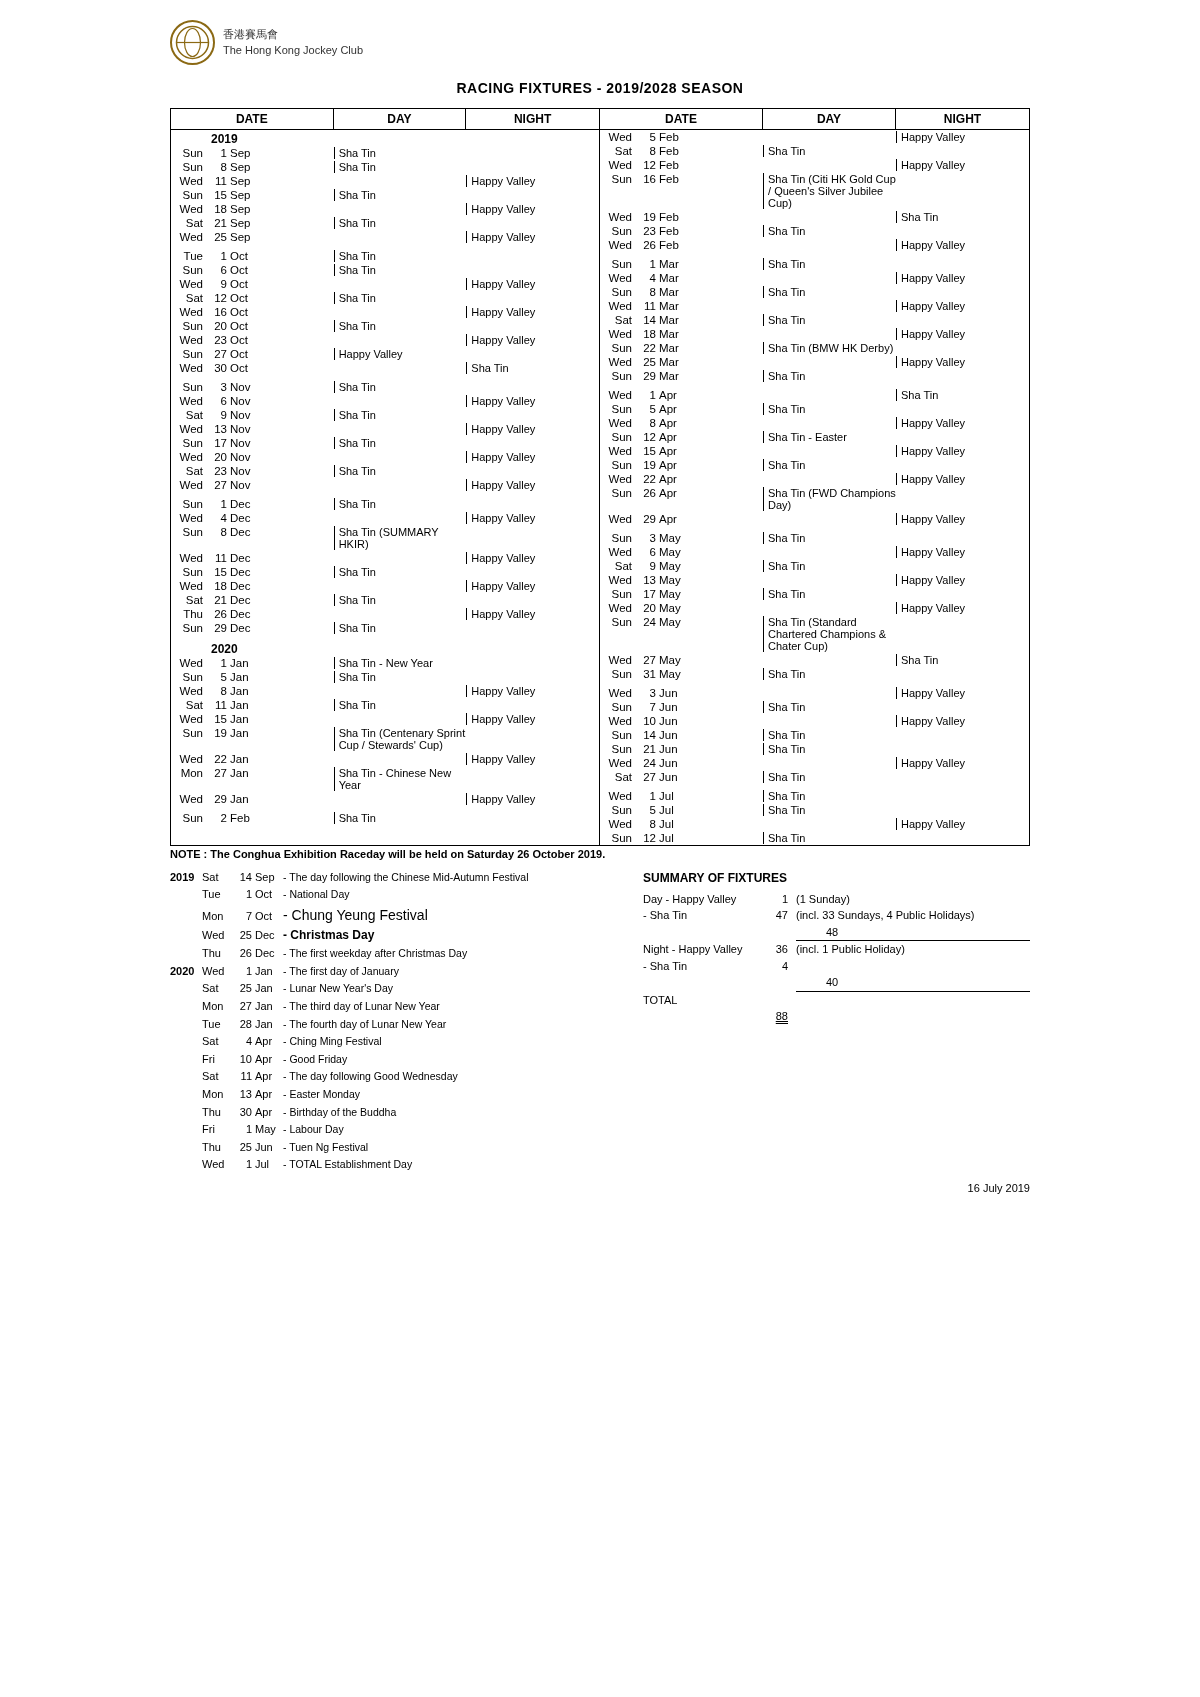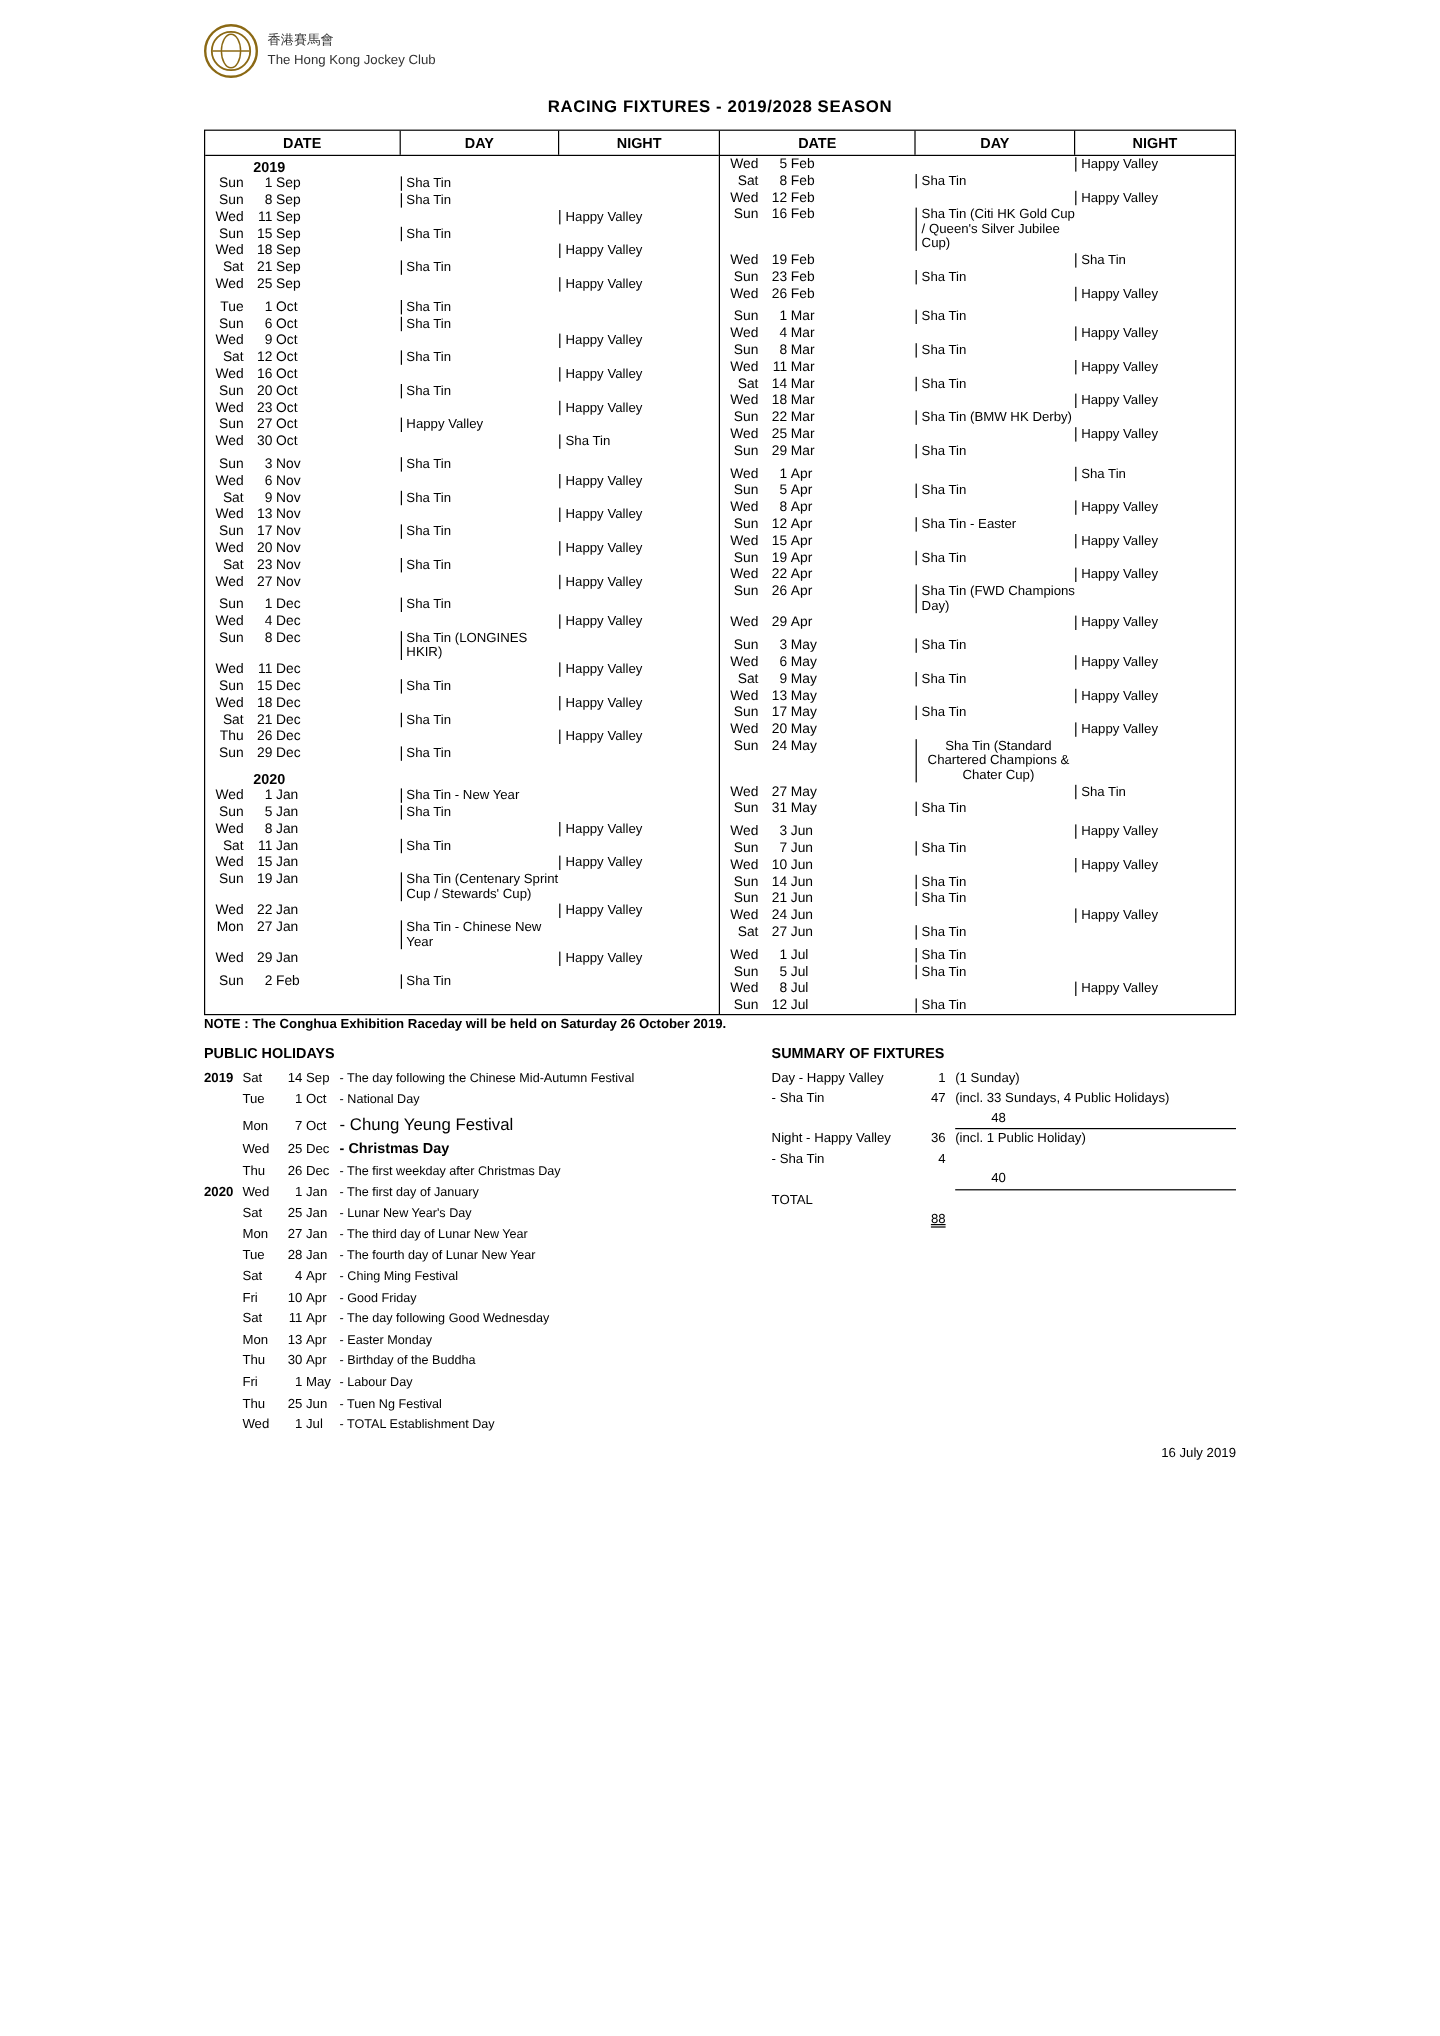--- a/index.html
+++ b/index.html
@@ -391,21 +391,21 @@
             </div>
             <div style="width: 31%; border-left: 1.5px solid rgb(0, 0, 0); padding-left: 4px; font-size: 11px;"></div>
             <div style="width: 31%; border-left: 1.5px solid rgb(0, 0, 0); padding-left: 4px; font-size: 11px;">Happy Valley</div>
           </div>
           <div class="f-row" style="display: flex; align-items: baseline; padding: 1px 0px;">
             <div style="width: 38%; display: flex; font-size: 11.5px;">
               <span style="width: 32px; padding-left: 8px; text-align: right;">Sun</span>
               <span style="width: 24px; text-align: right;">8</span>
               <span style="width: 35px; padding-left: 3px;">Dec</span>
             </div>
-            <div style="width: 31%; border-left: 1.5px solid rgb(0, 0, 0); padding-left: 4px; font-size: 11px;">Sha Tin (LONGINES HKIR)</div>
+            <div style="width: 31%; border-left: 1.5px solid rgb(0, 0, 0); padding-left: 4px; font-size: 11px;">Sha Tin (SUMMARY HKIR)</div>
             <div style="width: 31%; border-left: 1.5px solid rgb(0, 0, 0); padding-left: 4px; font-size: 11px;"></div>
           </div>
           <div class="f-row" style="display: flex; align-items: baseline; padding: 1px 0px;">
             <div style="width: 38%; display: flex; font-size: 11.5px;">
               <span style="width: 32px; padding-left: 8px; text-align: right;">Wed</span>
               <span style="width: 24px; text-align: right;">11</span>
               <span style="width: 35px; padding-left: 3px;">Dec</span>
             </div>
             <div style="width: 31%; border-left: 1.5px solid rgb(0, 0, 0); padding-left: 4px; font-size: 11px;"></div>
             <div style="width: 31%; border-left: 1.5px solid rgb(0, 0, 0); padding-left: 4px; font-size: 11px;">Happy Valley</div>
@@ -839,21 +839,21 @@
             </div>
             <div style="width: 31%; border-left: 1.5px solid rgb(0, 0, 0); padding-left: 4px; font-size: 11px;"></div>
             <div style="width: 31%; border-left: 1.5px solid rgb(0, 0, 0); padding-left: 4px; font-size: 11px;">Happy Valley</div>
           </div>
           <div class="f-row" style="display: flex; align-items: baseline; padding: 1px 0px;">
             <div style="width: 38%; display: flex; font-size: 11.5px;">
               <span style="width: 32px; padding-left: 8px; text-align: right;">Sun</span>
               <span style="width: 24px; text-align: right;">24</span>
               <span style="width: 35px; padding-left: 3px;">May</span>
             </div>
-            <div style="width: 31%; border-left: 1.5px solid rgb(0, 0, 0); padding-left: 4px; font-size: 11px; text-align: center;">Sha Tin (Standard Chartered Champions &amp; Chater Cup)</div>
+            <div style="width: 31%; border-left: 1.5px solid rgb(0, 0, 0); padding-left: 4px; font-size: 11px;">Sha Tin (Standard Chartered Champions &amp; Chater Cup)</div>
             <div style="width: 31%; border-left: 1.5px solid rgb(0, 0, 0); padding-left: 4px; font-size: 11px;"></div>
           </div>
           <div class="f-row" style="display: flex; align-items: baseline; padding: 1px 0px;">
             <div style="width: 38%; display: flex; font-size: 11.5px;">
               <span style="width: 32px; padding-left: 8px; text-align: right;">Wed</span>
               <span style="width: 24px; text-align: right;">27</span>
               <span style="width: 35px; padding-left: 3px;">May</span>
             </div>
             <div style="width: 31%; border-left: 1.5px solid rgb(0, 0, 0); padding-left: 4px; font-size: 11px;"></div>
             <div style="width: 31%; border-left: 1.5px solid rgb(0, 0, 0); padding-left: 4px; font-size: 11px;">Sha Tin</div>
@@ -972,21 +972,20 @@
     </div>
   </div>
 </div>
 
 <div class="note-section">
   <span class="note-bold">NOTE : The Conghua Exhibition Raceday will be held on Saturday 26 October 2019.</span>
 </div>
 
 <div class="bottom-section">
   <div class="public-holidays">
-    <div class="section-title">PUBLIC HOLIDAYS</div>
     <div id="ph-list">
         <div style="display: flex; align-items: baseline; font-size: 11px; line-height: 1.6;">
           <span style="width: 32px; font-weight: bold;">2019</span>
           <span style="width: 28px;">Sat</span>
           <span style="width: 22px; text-align: right; margin-right: 3px;">14</span>
           <span style="width: 28px;">Sep</span>
           <span style="flex: 1 1 0%; font-size: 10.5px;">- The day following the Chinese Mid-Autumn Festival</span>
         </div>
         <div style="display: flex; align-items: baseline; font-size: 11px; line-height: 1.6;">
           <span style="width: 32px; font-weight: normal;"></span>

